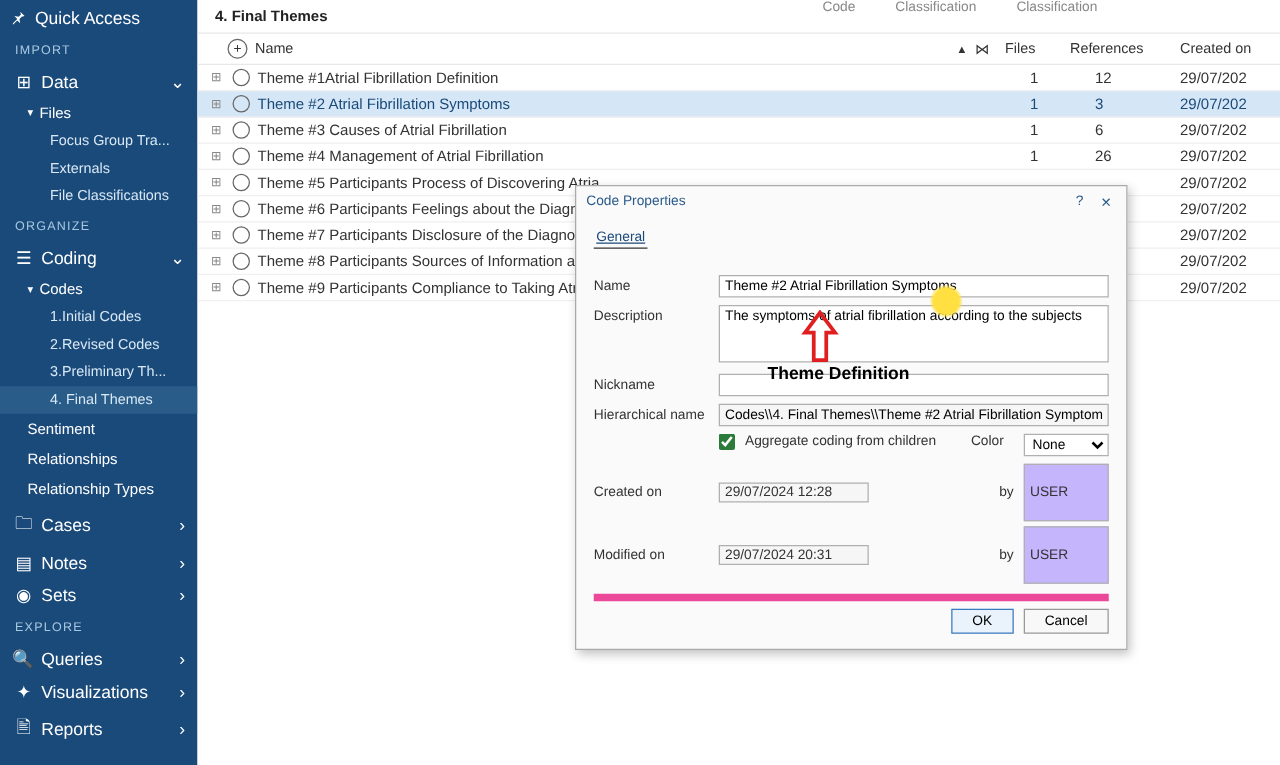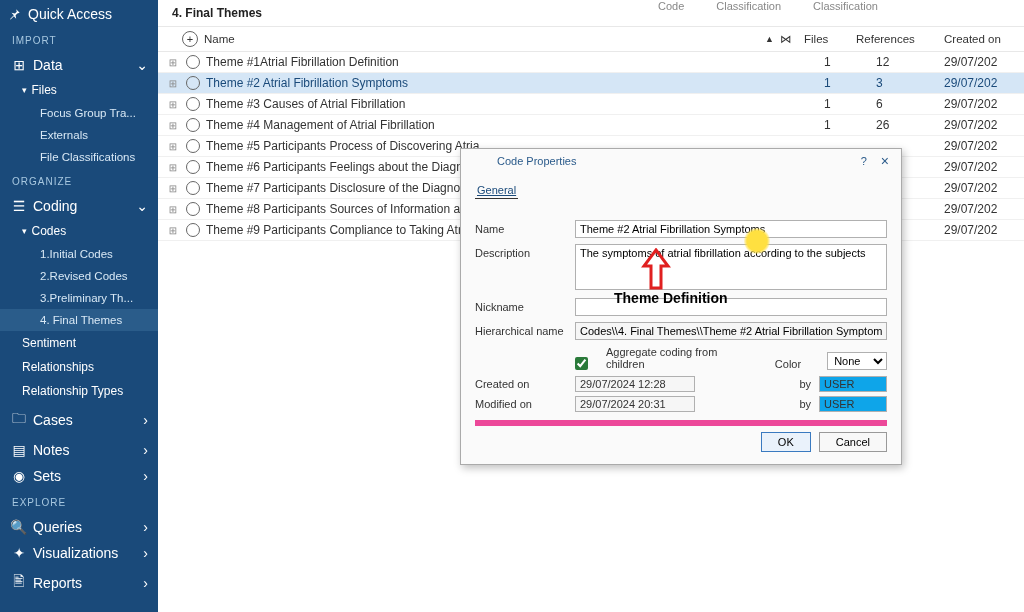--- a/index.html
+++ b/index.html
@@ -33,43 +33,43 @@
   .row .circle { width: 14px; height: 14px; border: 1.5px solid #666; border-radius: 50%; margin: 0 6px; }
   .row .title { flex: 1; }
   .row .files { width: 52px; }
   .row .refs { width: 68px; }
   .row .date { width: 64px; }
   .row .link { width: 24px; }
 
   
   .dialog { position: absolute; left: 460px; top: 148px; width: 442px; background: #fafafa; border: 1px solid #aaa; box-shadow: 2px 3px 8px rgba(0,0,0,0.25); font-size: 11px; color: #333; z-index: 10; }
   .dlg-title { display: flex; align-items: center; padding: 4px 8px; color: #2a5a8a; }
-  .dlg-title .t { flex: 1; margin-left: 28px; }
+  .dlg-title .t { flex: 1; }
   .dlg-title .q { padding: 0 10px; cursor: pointer; }
   .dlg-title .x { padding: 0 4px; cursor: pointer; font-size: 14px; }
   .dlg-body { padding: 8px 14px 12px; }
   .tab { display: inline-block; padding: 3px 2px 2px; border-bottom: 1px solid #333; margin-bottom: 21px; color: #1a4a7a; }
   .tab-under { text-decoration: underline; }
   .form-row { display: flex; margin-bottom: 6px; align-items: flex-start; }
   .form-row .lbl { width: 100px; color: #333; padding-top: 3px; }
   .form-row .ctrl { flex: 1; }
   .text-input { width: 100%; border: 1px solid #b0b0b0; padding: 2px 4px; font-size: 11px; background: #fff; }
   .desc-input { width: 100%; height: 46px; border: 1px solid #b0b0b0; padding: 2px 4px; font-size: 11px; resize: none; background: #fff; }
   .readonly { background: #f6f6f6; }
-  .chk-row { display: flex; align-items: flex-end; margin-bottom: 6px; padding-left: 100px; gap: 18px; }
+  .chk-row { display: flex; align-items: flex-start; margin-bottom: 6px; padding-left: 100px; gap: 8px; }
   .chk-row input[type=checkbox] { accent-color: #2a7a3a; }
   .chk-row .spacer { flex: 1; }
   .color-lbl { margin-right: 8px; }
   .color-sel { width: 68px; border: 1px solid #b0b0b0; background: #fff; font-size: 11px; padding: 1px 2px; }
   .meta-row { display: flex; align-items: center; margin-bottom: 4px; }
   .meta-row .lbl { width: 100px; }
   .meta-row .val { width: 120px; border: 1px solid #b0b0b0; background: #f6f6f6; padding: 1px 4px; }
   .meta-row .spacer { flex: 1; }
   .meta-row .bylbl { width: 26px; text-align: right; margin-right: 8px; }
-  .meta-row .byval { width: 68px; border: 1px solid #b0b0b0; background: #0ea5e9; padding: 1px 4px; }
+  .meta-row .byval { width: 68px; border: 1px solid #b0b0b0; background: #c4b5fd; padding: 16px 4px; }
   .dlg-buttons { display: flex; justify-content: flex-end; gap: 8px; padding-top: 6px; border-top: 6px solid #ec4899; margin-top: 8px; }
   .btn { border: 1px solid #999; background: #f8f8f8; padding: 3px 16px; font-size: 11px; cursor: pointer; }
   .btn.primary { border: 1px solid #3a7ac0; background: #eaf2fb; }
 
   
   .highlight-dot { position: absolute; left: 744px; top: 228px; width: 26px; height: 26px; background: radial-gradient(circle,#ffe040 0%,#ffe040 55%,rgba(255,224,64,0) 75%); border-radius: 50%; z-index: 20; pointer-events: none; }
   .arrow { position: absolute; left: 640px; top: 248px; z-index: 21; pointer-events: none; }
   .anno-text { position: absolute; left: 614px; top: 290px; color: #000000; font-weight: 700; font-size: 14px; z-index: 21; pointer-events: none; }
 
   .tophdr { position: absolute; top: 0; left: 500px; display: flex; gap: 32px; font-size: 11px; color: #888; }

